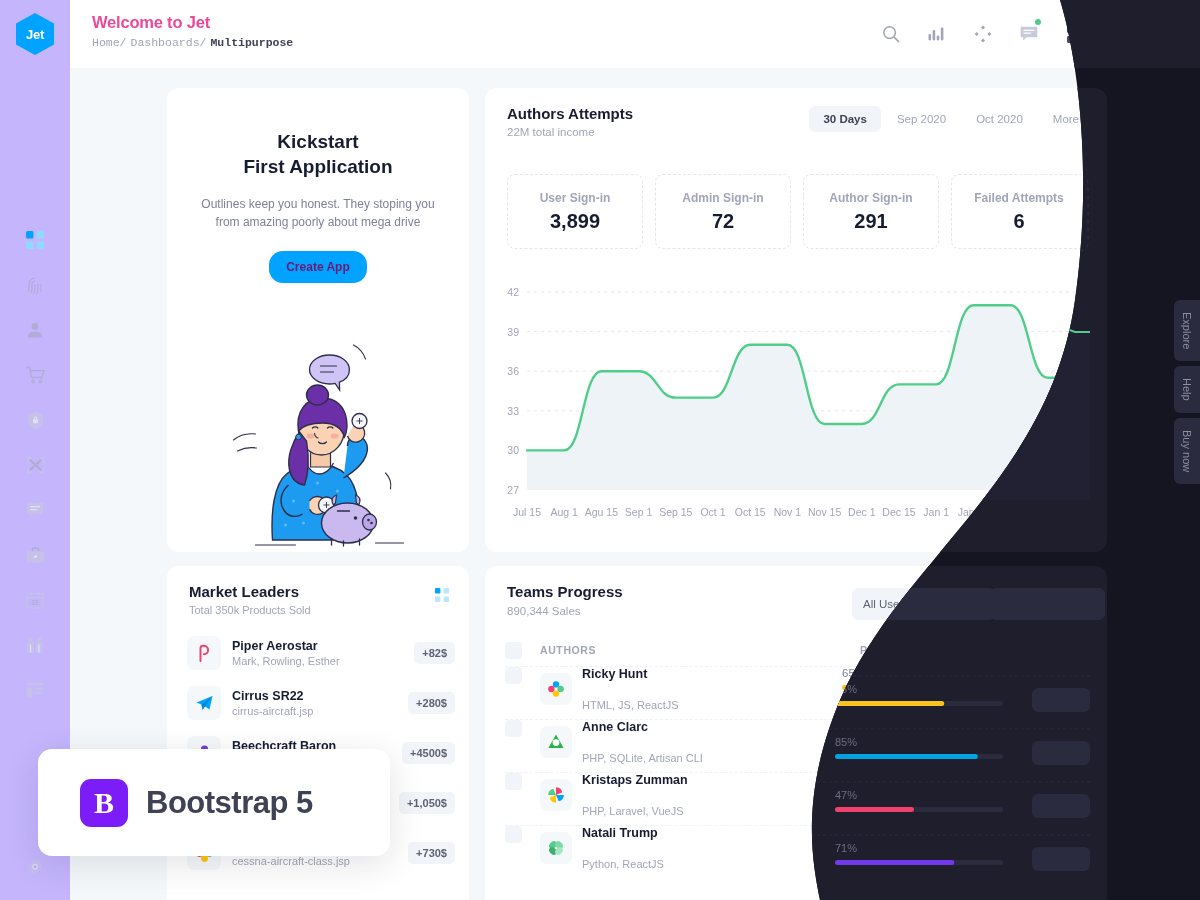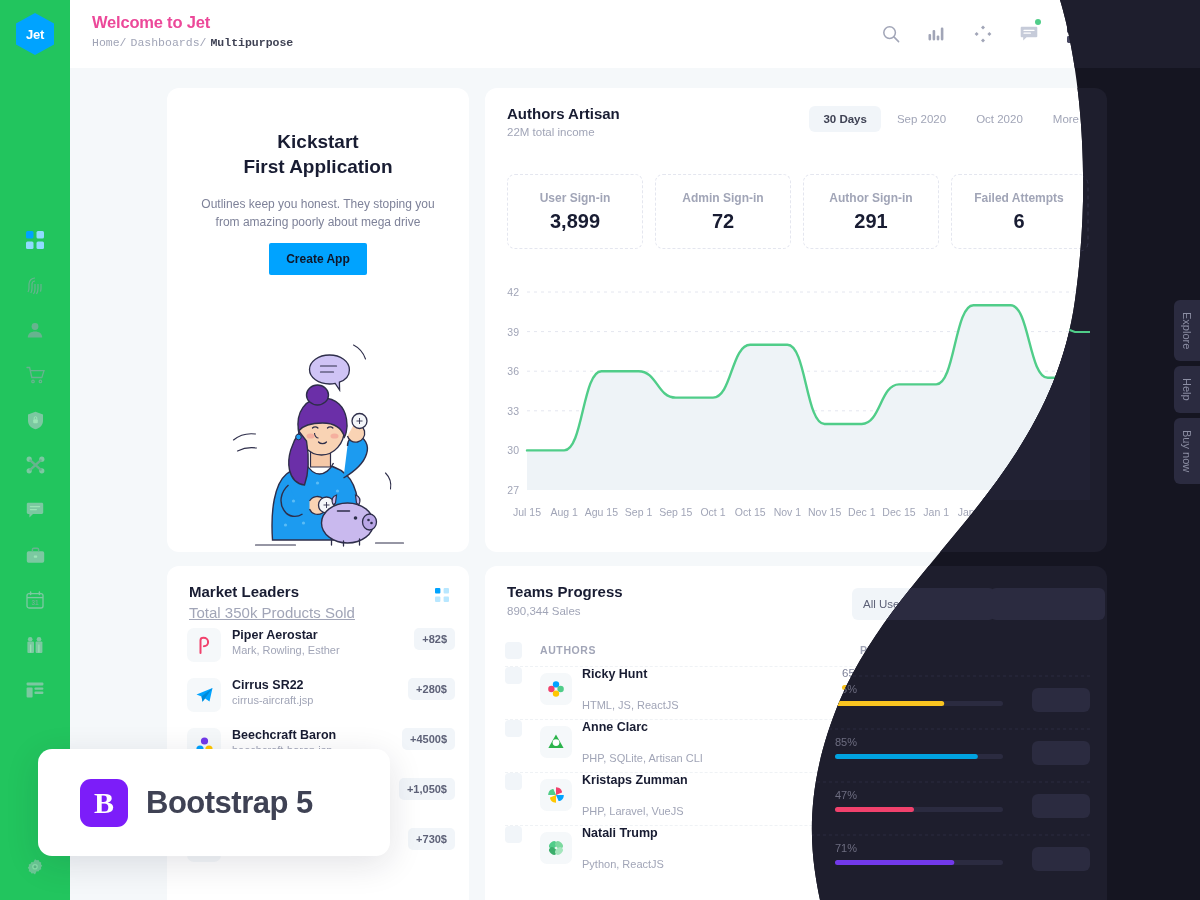--- a/index.html
+++ b/index.html
@@ -14,21 +14,21 @@
   
   .dark-overlay {
     position: absolute; inset: 0;
     z-index: 50; pointer-events: none;
   }
 
   
   .sidebar {
     position: absolute; left: 0; top: 0;
     width: 70px; height: 900px;
-    background: #22c55e;
+    background: #c4b5fd;
     display: flex; flex-direction: column; align-items: center;
     z-index: 20;
   }
   .logo {
     width: 38px; height: 42px;
     margin-top: 13px;
     background: #00A3FF;
     display: flex; align-items: center; justify-content: center;
     color: #fff; font-size: 13px; font-weight: bold;
     -webkit-clip-path: polygon(50% 0%, 100% 25%, 100% 75%, 50% 100%, 0% 75%, 0% 25%);
@@ -111,23 +111,23 @@
     text-align: center; margin-top: 42px;
     font-size: 19px; font-weight: bold; line-height: 1.3;
     color: #181C32;
   }
   .ks-desc {
     text-align: center; margin-top: 16px;
     font-size: 12px; color: #7E8299; line-height: 1.5;
     padding: 0 26px;
   }
   .ks-btn {
-    display: block; margin: 12px auto 0;
-    background: #00A3FF; color: #0f172a;
-    border: none; border-radius: 2px;
+    display: block; margin: 20px auto 0;
+    background: #00A3FF; color: #701a75;
+    border: none; border-radius: 14px;
     font-size: 12px; font-weight: bold;
     padding: 9px 17px; cursor: pointer;
     font-family: inherit;
   }
   .illus { position: absolute; left: 50%; top: 245px; transform: translateX(-50%); }
 
   
   #authors { left: 415px; top: 20px; width: 622px; height: 464px; }
   .ao-title { position: absolute; left: 22px; top: 17px; font-size: 15px; font-weight: bold; }
   .ao-sub { position: absolute; left: 22px; top: 38px; font-size: 11.5px; color: #A1A5B7; }
@@ -149,24 +149,24 @@
     display: flex; flex-direction: column; align-items: center; justify-content: center;
   }
   .stat-label { font-size: 12px; color: #A1A5B7; font-weight: bold; }
   .stat-value { font-size: 20px; font-weight: bold; color: #181C32; margin-top: 5px; }
 
   .chart-wrap { position: absolute; left: 0; top: 190px; width: 622px; height: 260px; }
 
   
   #market { left: 97px; top: 498px; width: 302px; height: 360px; }
   .ml-title { position: absolute; left: 22px; top: 17px; font-size: 15px; font-weight: bold; }
-  .ml-sub { position: absolute; left: 22px; top: 38px; font-size: 15px; color: #A1A5B7; text-decoration: underline; }
+  .ml-sub { position: absolute; left: 22px; top: 38px; font-size: 11px; color: #A1A5B7; }
   .ml-icon { position: absolute; right: 20px; top: 22px; }
   .ml-list { position: absolute; left: 20px; right: 14px; top: 62px; }
-  .ml-row { display: flex; align-items: flex-start; height: 50px; }
+  .ml-row { display: flex; align-items: center; height: 50px; }
   .ml-thumb {
     width: 34px; height: 34px; border-radius: 7px;
     background: #F5F8FA;
     display: flex; align-items: center; justify-content: center;
     flex-shrink: 0;
   }
   .ml-text { margin-left: 11px; flex: 1; min-width: 0; }
   .ml-name { font-size: 12.5px; font-weight: bold; color: #181C32; }
   .ml-meta { font-size: 11px; color: #A1A5B7; margin-top: 2px; }
   .ml-badge {
@@ -503,21 +503,21 @@
         <circle cx="68" cy="168" r="1.6" fill="#5BBCF5"></circle>
         <circle cx="78" cy="190" r="1.6" fill="#5BBCF5"></circle>
         <circle cx="92" cy="150" r="1.6" fill="#5BBCF5"></circle>
         <circle cx="60" cy="192" r="1.6" fill="#5BBCF5"></circle>
         <circle cx="112" cy="158" r="1.6" fill="#5BBCF5"></circle>
       </svg>
     </div>
   </div>
 
   <div class="card" id="authors">
-    <div class="ao-title">Authors Artisan</div>
+    <div class="ao-title">Authors Attempts</div>
     <div class="ao-sub">22M total income</div>
 
     <div class="ao-tabs">
       <div class="ao-tab active">30 Days</div>
       <div class="ao-tab">Sep 2020</div>
       <div class="ao-tab">Oct 2020</div>
       <div class="ao-tab">More</div>
     </div>
 
     <div class="stats">

